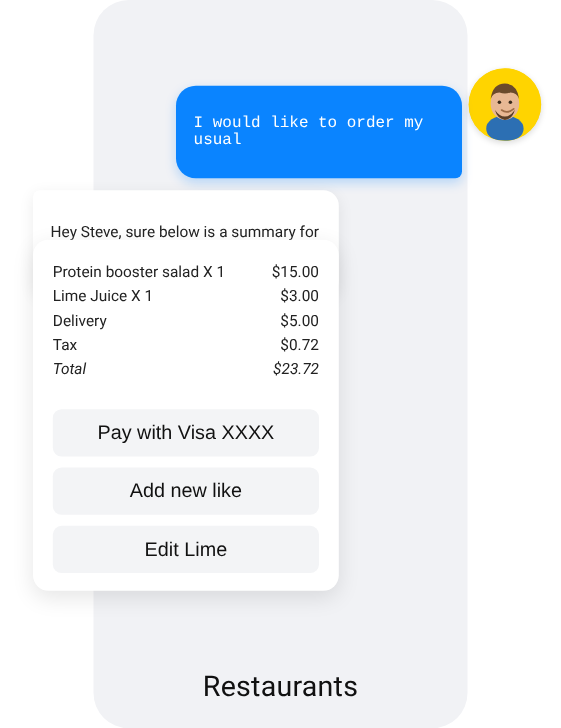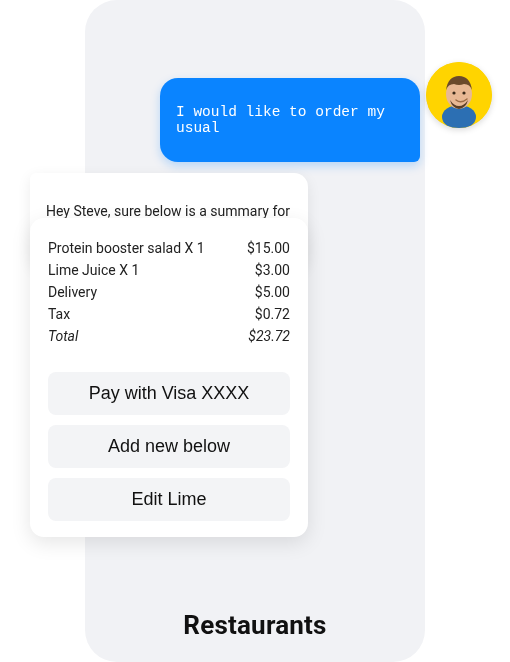--- a/index.html
+++ b/index.html
@@ -11,21 +11,21 @@
     width: 340px; height: 662px;
     background: #f1f2f5;
     border-radius: 32px;
   }
   .phone-title {
     position: absolute;
     left: 0; bottom: 22px;
     width: 100%;
     text-align: center;
     font-size: 26px;
-    font-weight: 700;
+    font-weight: 400;
     color: #111;
     letter-spacing: 0.2px;
   }
   .avatar {
     position: absolute;
     right: 18px; top: 62px;
     width: 66px; height: 66px;
     border-radius: 50%;
     background: #ffd400;
     overflow: hidden;
@@ -135,17 +135,17 @@
         <span>Tax</span>
         <span>$0.72</span>
       </div>
       <div class="line">
         <span>Total</span>
         <span>$23.72</span>
       </div>
     </div>
     <div class="buttons">
       <button class="btn">Pay with Visa XXXX</button>
-      <button class="btn">Add new below</button>
+      <button class="btn">Add new like</button>
       <button class="btn">Edit Lime</button>
     </div>
   </div>
 </div>
 
 </body></html>

